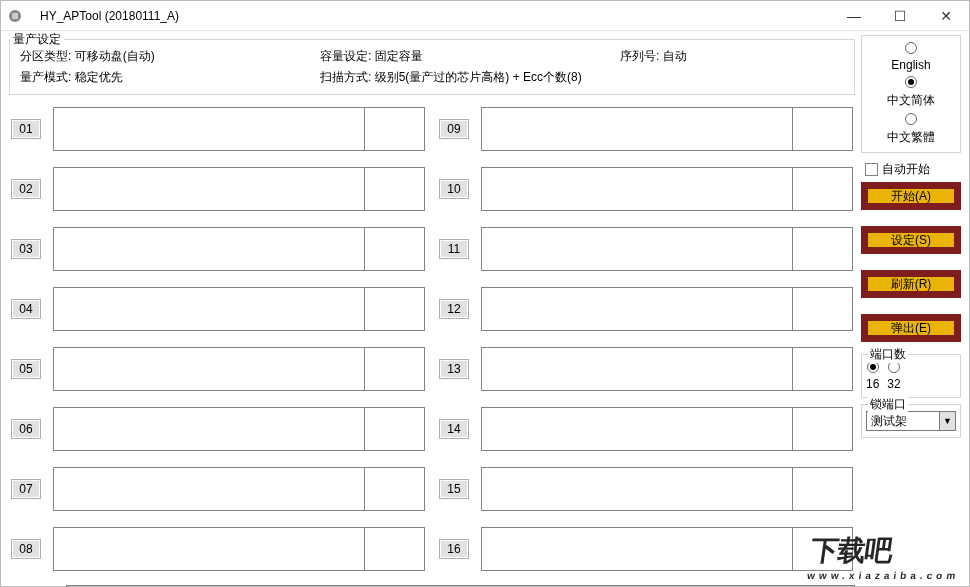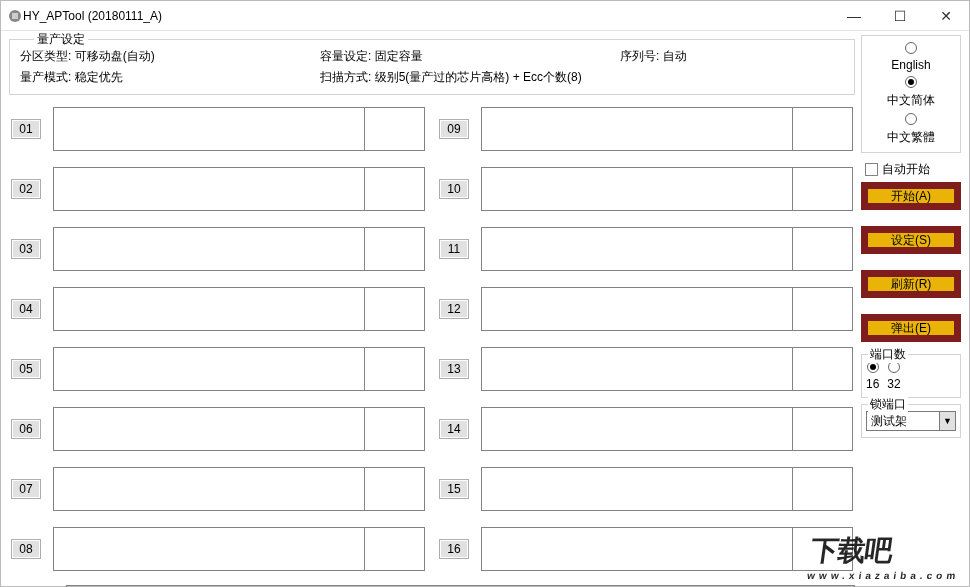--- a/index.html
+++ b/index.html
@@ -10,31 +10,31 @@
   color: #000;
   width: 970px;
   height: 587px;
   overflow: hidden;
 }
 .window { width: 970px; height: 587px; border: 1px solid #bbb; background: #fff; display: flex; flex-direction: column; }
 .title-bar {
   height: 30px; display: flex; align-items: center; justify-content: space-between;
   border-bottom: 1px solid #e5e5e5; padding-left: 6px;
 }
-.title-left { display: flex; align-items: center; gap: 0; }
+.title-left { display: flex; align-items: center; gap: 17px; }
 .title-icon { width: 16px; height: 16px; }
 .win-buttons { display: flex; }
 .win-btn { width: 46px; height: 30px; display: flex; align-items: center; justify-content: center; font-family: Arial; font-size: 14px; color: #333; }
 
 .content { flex: 1; display: flex; padding: 4px 8px 4px 8px; gap: 6px; }
 .left-area { flex: 1; display: flex; flex-direction: column; }
 .right-area { width: 100px; display: flex; flex-direction: column; gap: 4px; }
 
 .fieldset { border: 1px solid #d4d4d4; padding: 6px 10px 8px 10px; position: relative; margin-top: 4px; }
-.fieldset-legend { position: absolute; top: -9px; left: 24px; background: #fff; padding: 0 3px; }
+.fieldset-legend { position: absolute; top: -9px; left: 0; background: #fff; padding: 0 3px; }
 .settings-grid { display: grid; grid-template-columns: 300px 300px 1fr; row-gap: 4px; padding-top: 2px; }
 
 .slots { flex: 1; display: grid; grid-template-columns: 1fr 1fr; column-gap: 14px; row-gap: 16px; margin-top: 12px; padding: 0 2px; }
 .slot-row { display: flex; align-items: stretch; height: 44px; }
 .slot-btn {
   width: 30px; height: 20px; margin-right: 12px; align-self: center;
   background: #e1e1e1; border: 1px solid #adadad; box-shadow: inset 0 0 0 1px #fff;
   display: flex; align-items: center; justify-content: center; font-size: 12px;
 }
 .slot-field1 { flex: 1; border: 1px solid #828282; background: #fff; }

